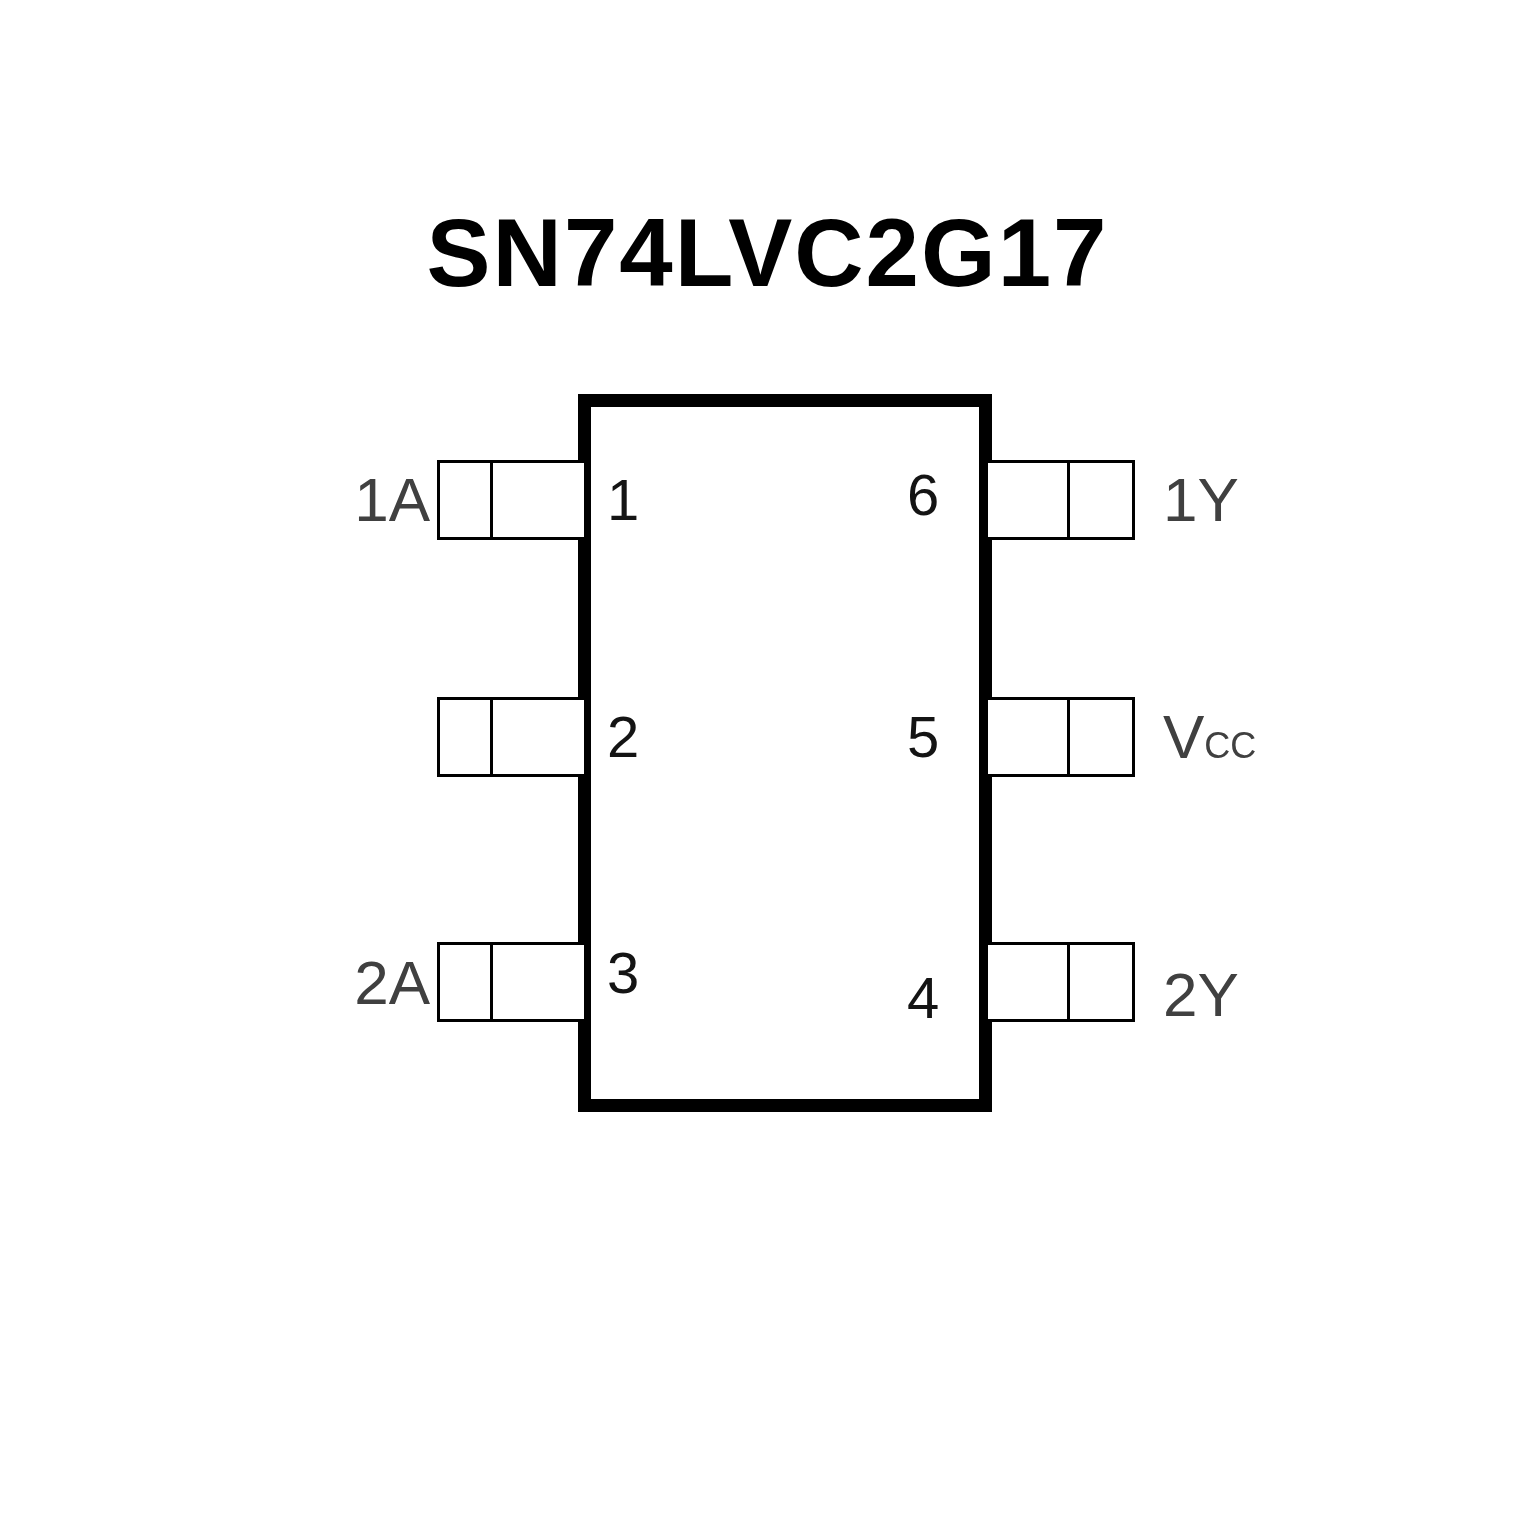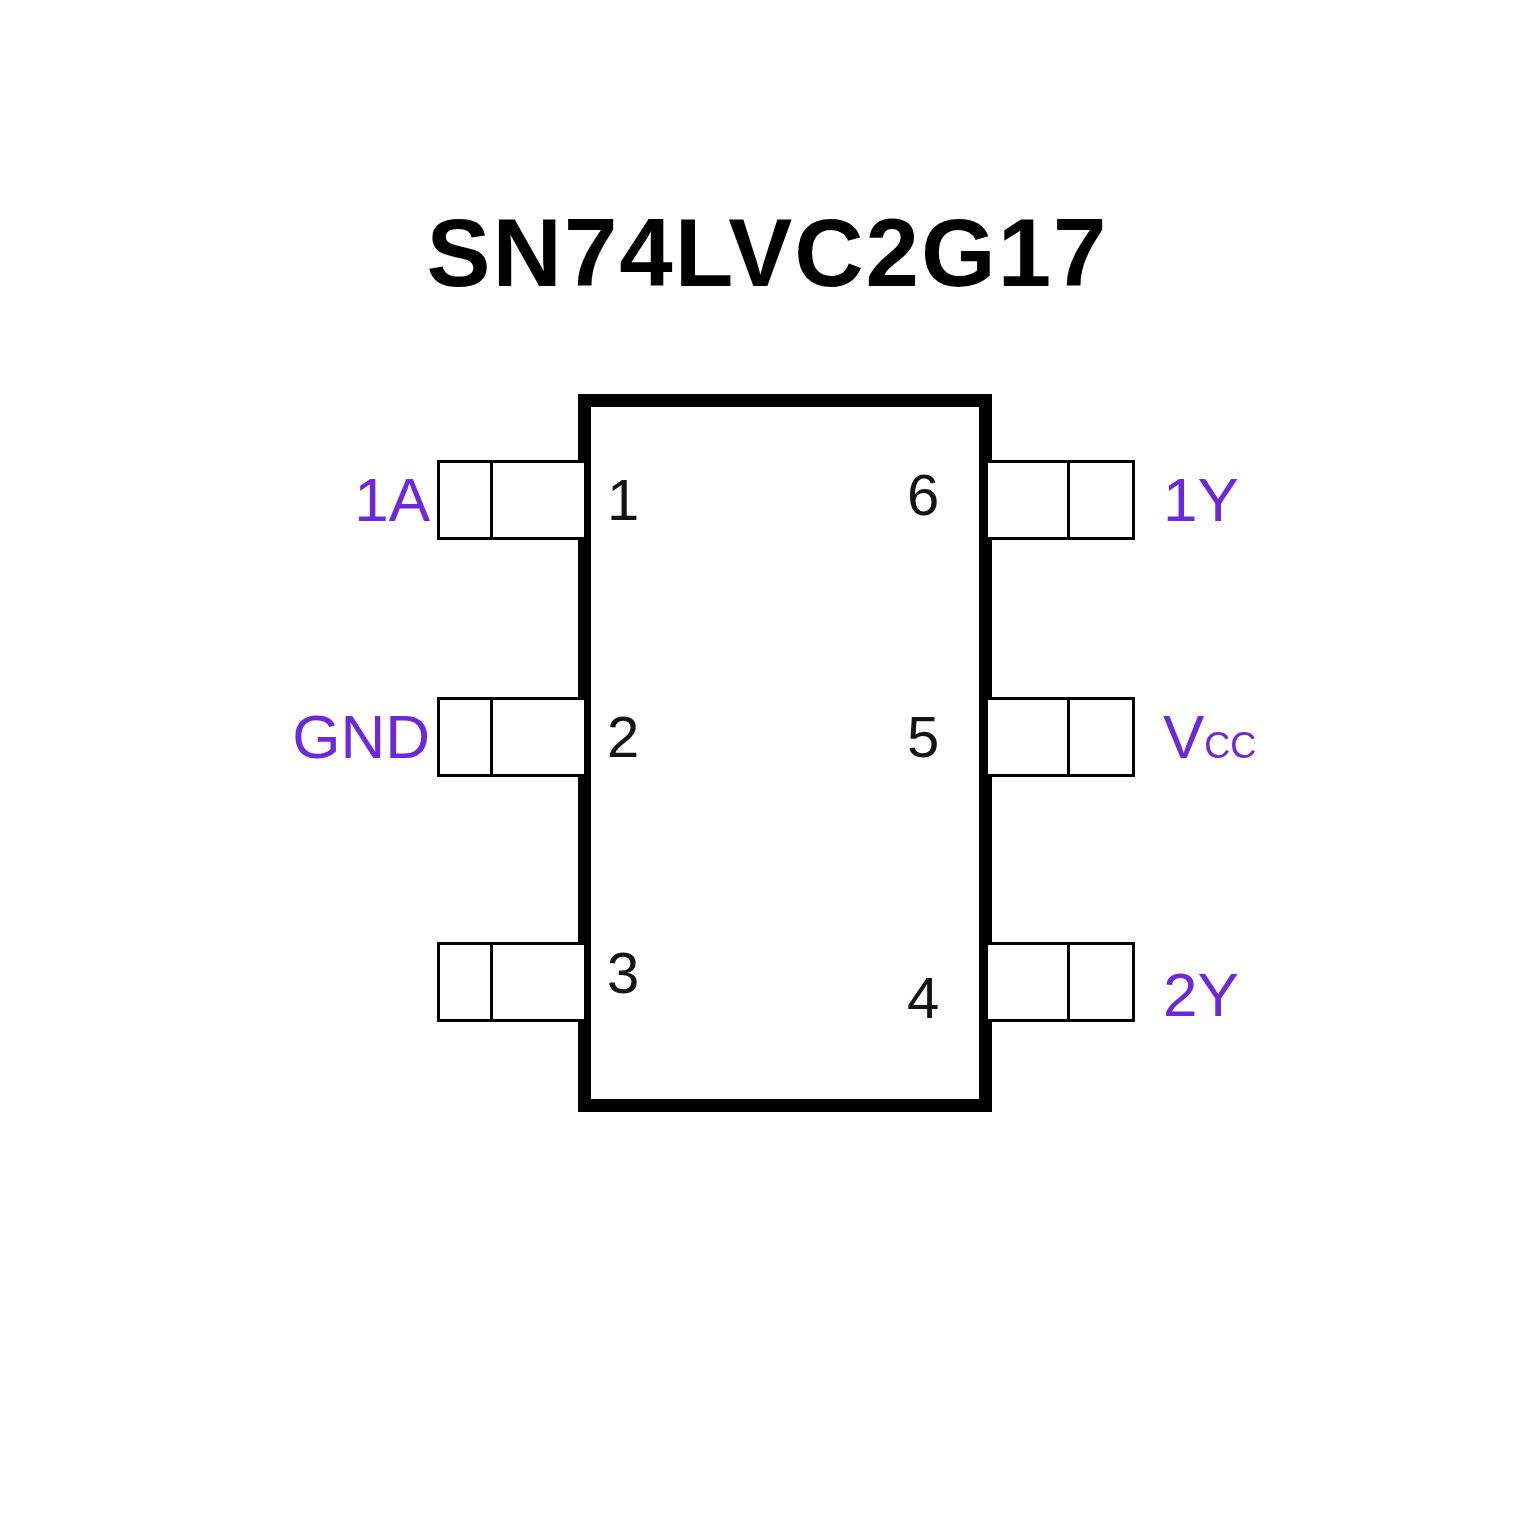--- a/index.html
+++ b/index.html
@@ -58,21 +58,21 @@
   .pin-left .cell-inner { flex: 1; }
   .pin-right .cell-inner { flex: 1; }
   .pin-right .cell-outer {
     width: 65px;
     border-left: 3px solid #000000;
     box-sizing: border-box;
   }
   .pin-label {
     position: absolute;
     font-size: 62px;
-    color: #6d28d9;
+    color: #404040;
     line-height: 66px;
     white-space: nowrap;
   }
   .label-left {
     left: 100px;
     width: 330px;
     text-align: right;
   }
   .label-right {
     left: 1163px;
@@ -117,21 +117,21 @@
   <div class="pin pin-right" style="top:697px">
     <div class="cell-inner"></div>
     <div class="cell-outer"></div>
   </div>
   <div class="pin pin-right" style="top:942px">
     <div class="cell-inner"></div>
     <div class="cell-outer"></div>
   </div>
 
   <div class="pin-label label-left" style="top:467px">1A</div>
-  <div class="pin-label label-left" style="top:704px">GND</div>
+  <div class="pin-label label-left" style="top:950px">2A</div>
 
   <div class="pin-label label-right" style="top:467px">
     <span>1Y</span><span class="sub"></span>
   </div>
   <div class="pin-label label-right" style="top:704px">
     <span>V</span><span class="sub">CC</span>
   </div>
   <div class="pin-label label-right" style="top:962px">
     <span>2Y</span><span class="sub"></span>
   </div>

